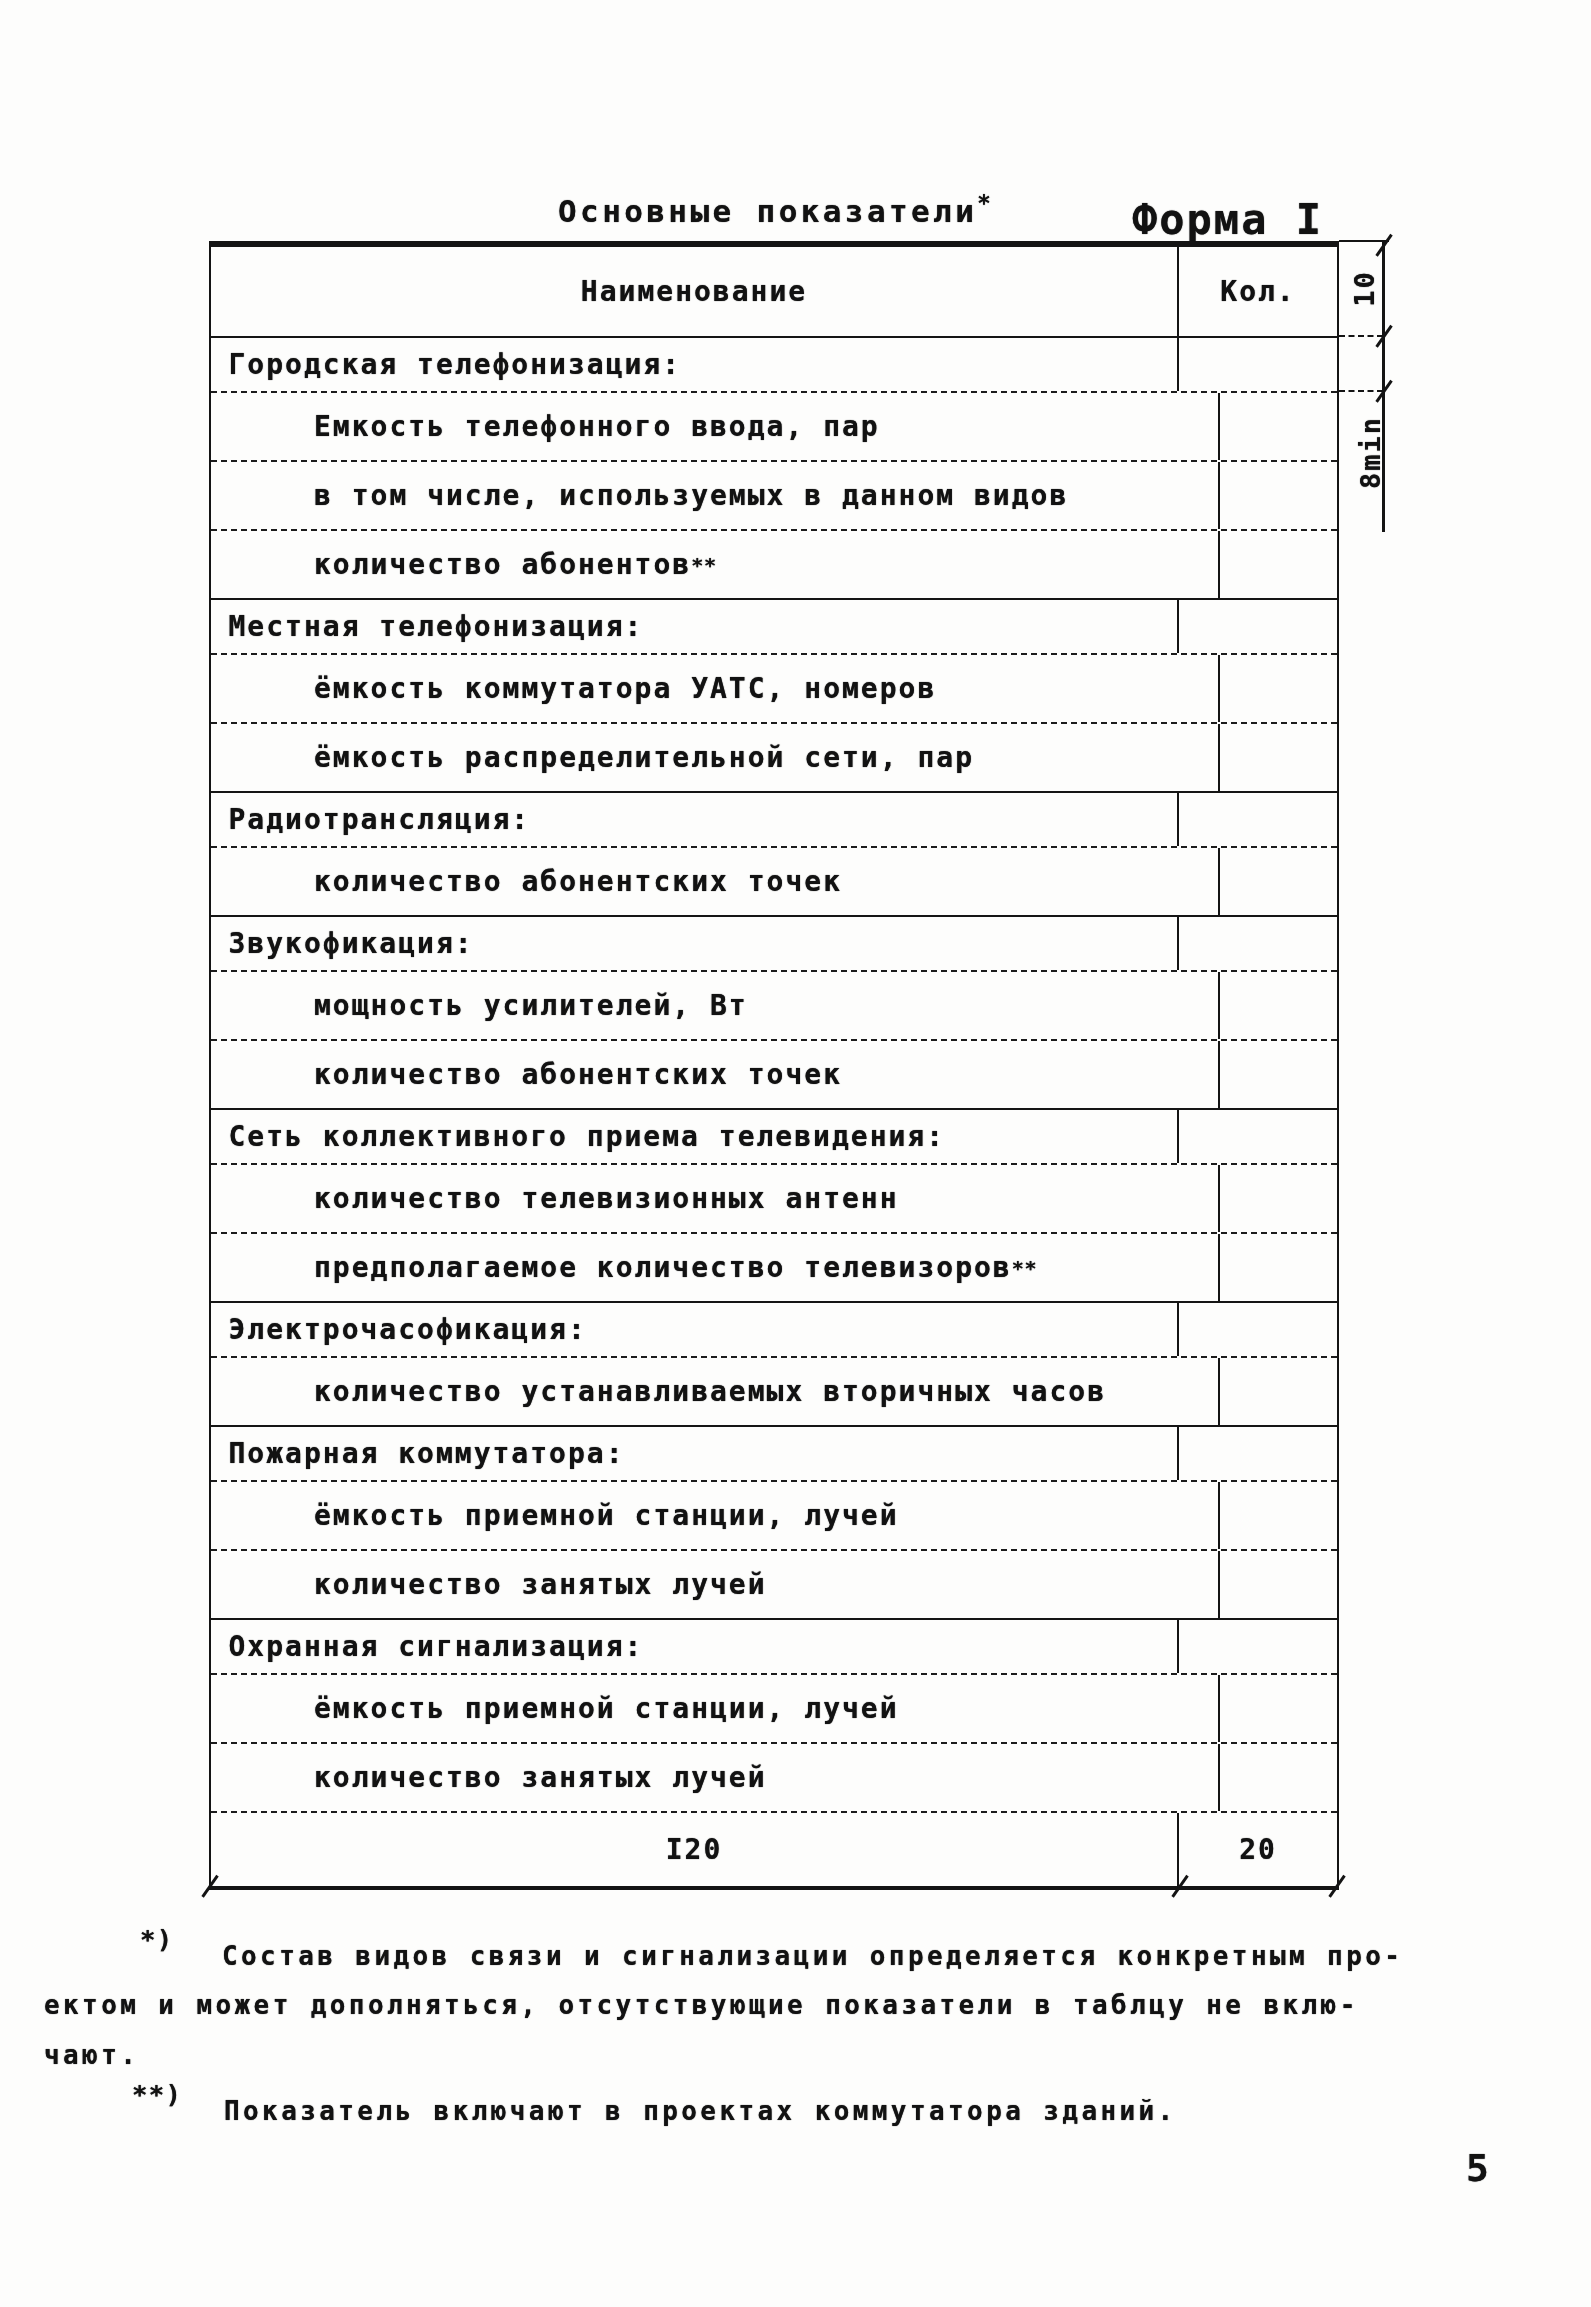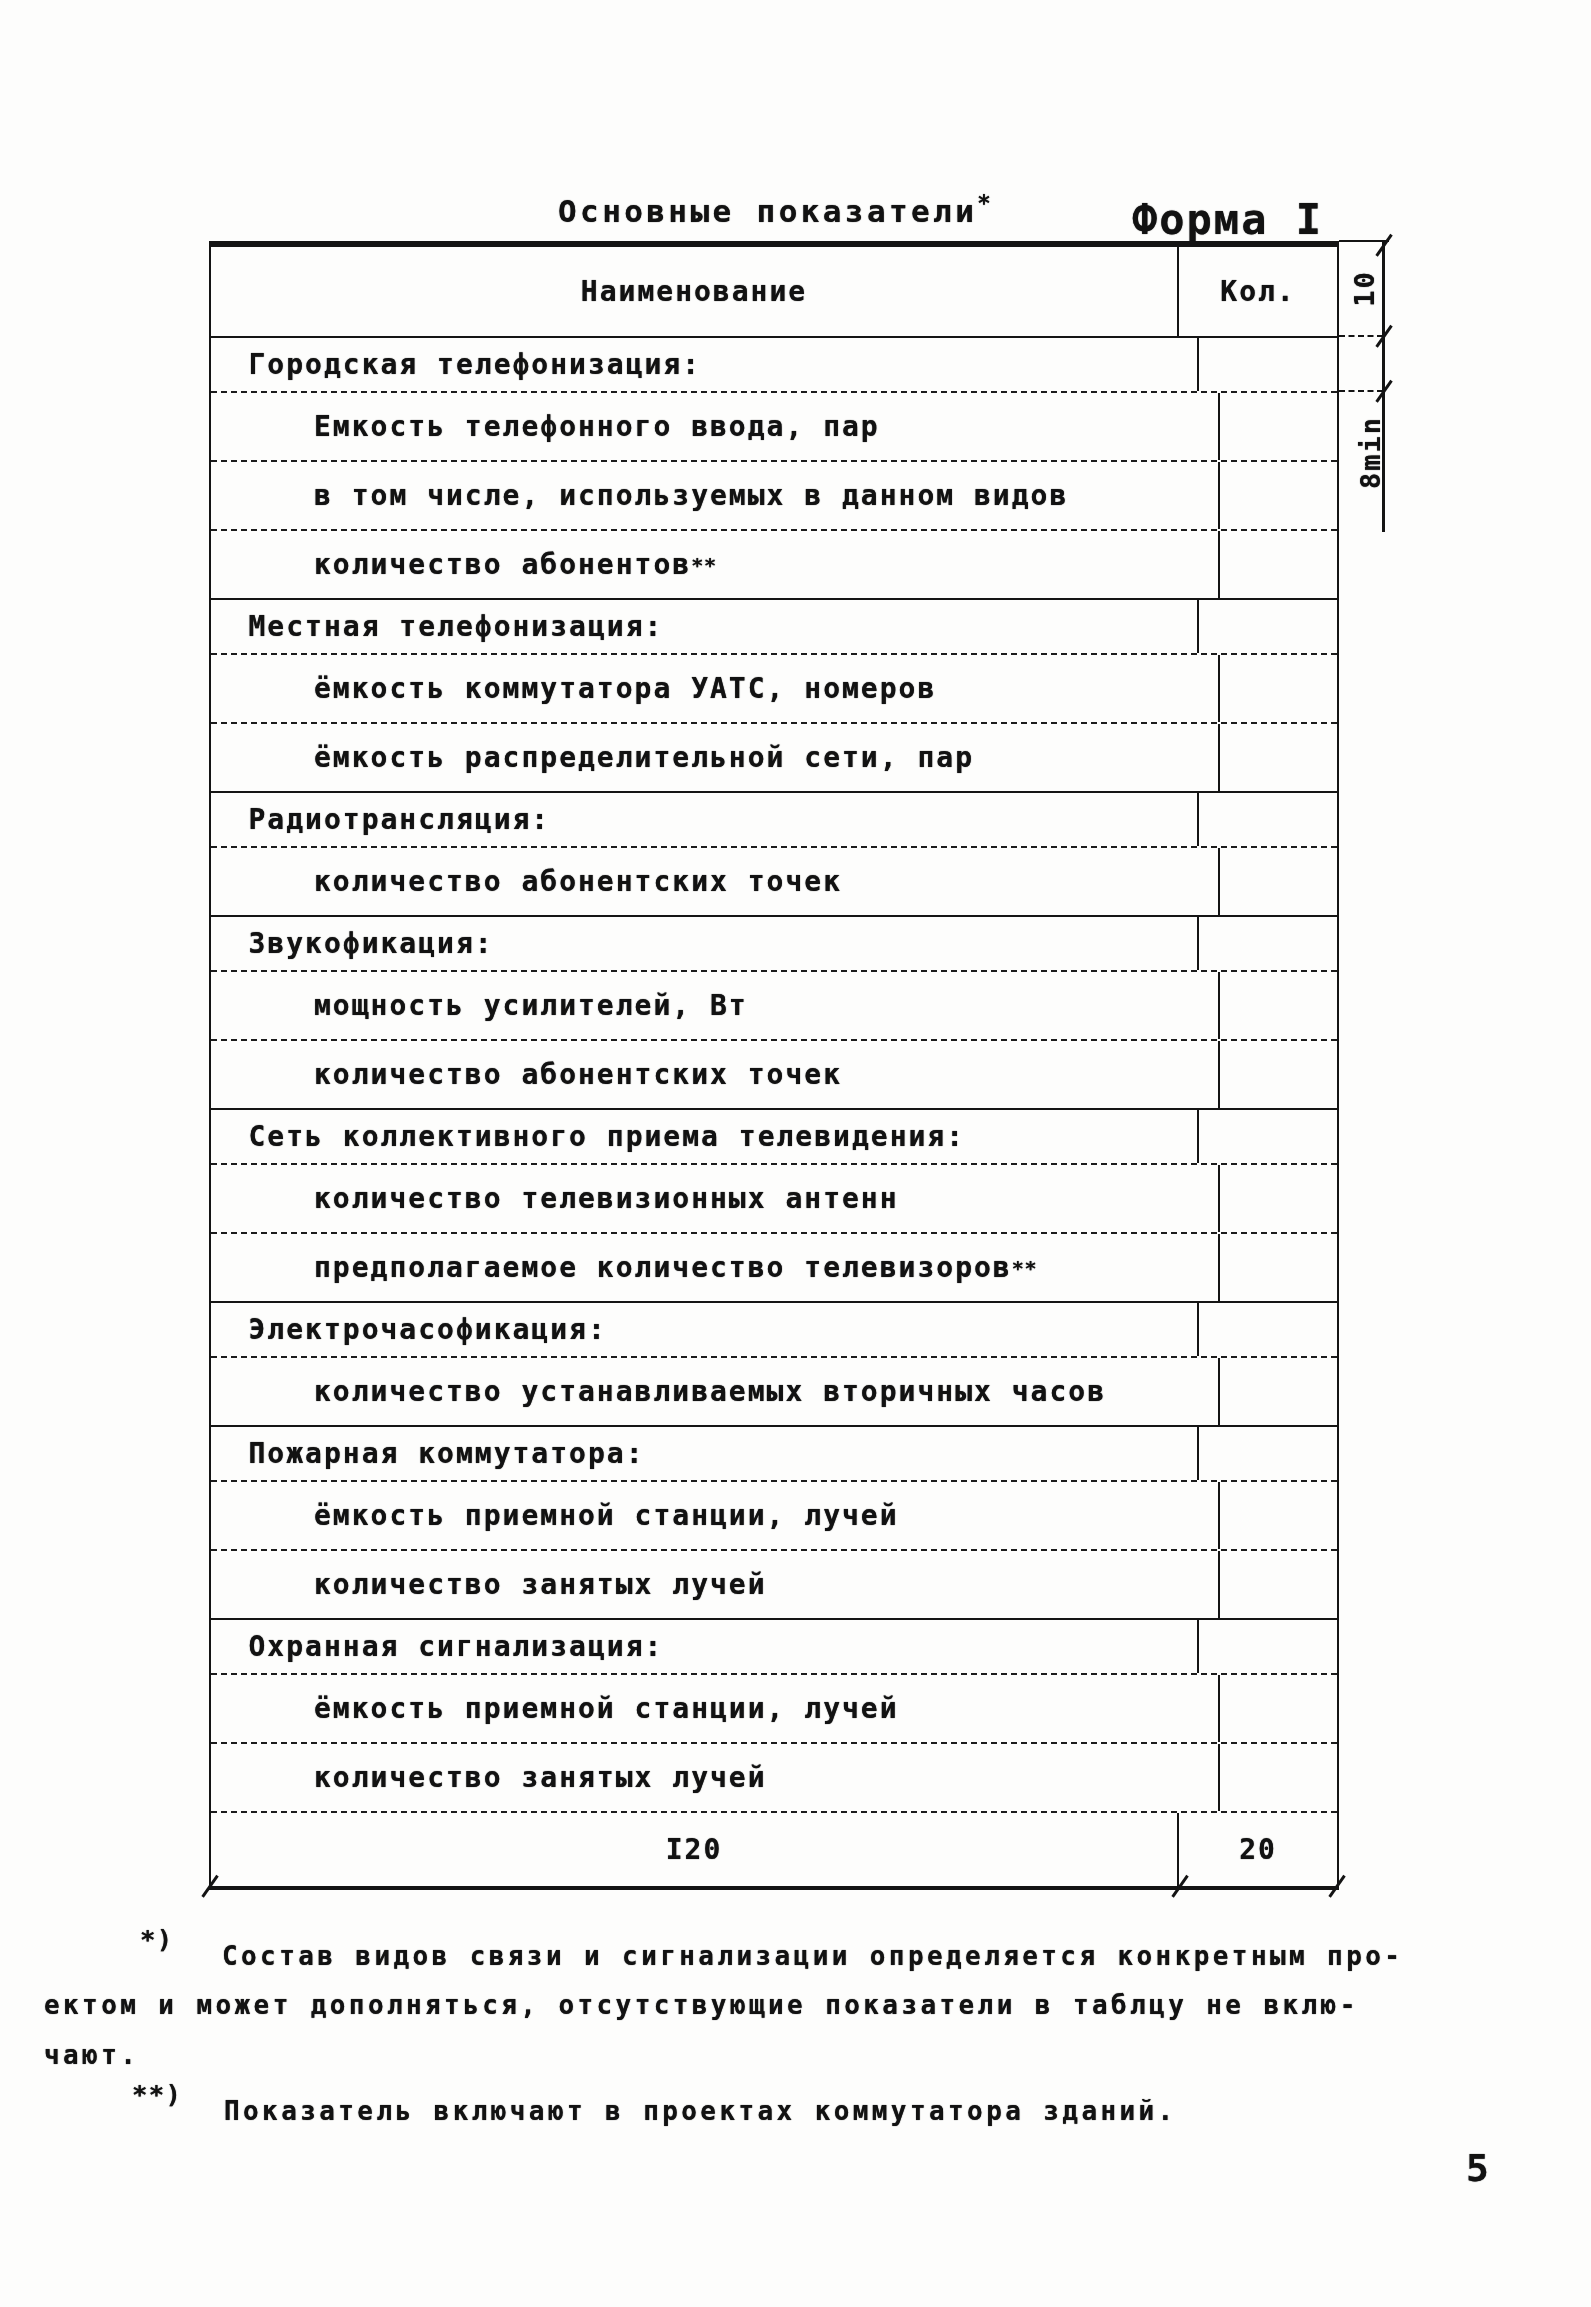--- a/index.html
+++ b/index.html
@@ -27,21 +27,21 @@
     border:2.7px solid #141414; border-top-width:6px; border-bottom-width:4px;
     background:transparent;
   }
   .row { display:flex; width:100%; border-top:2.7px dashed #1c1c1c; }
   .row.header  { height:89px; border-top:none; }
   .row.section { height:55px;  border-top-style:solid; border-top-color:#151515; }
   .row.item    { height:69px;padding-left:41px; }
   .row.footer  { height:75px; }
   .cell { display:flex; align-items:center; font-size:28px; }
   .cell.name { flex:0 0 966px; padding-left:62px; overflow:hidden; }
-  .row.section .cell.name { padding-left:17.5px;margin-left:20px; }
+  .row.section .cell.name { padding-left:17.5px; }
   .cell.qty { flex:1 1 auto; border-left:2.7px solid #141414; justify-content:center; padding-left:0; }
   .row.header .cell.name { justify-content:center; padding-left:0; }
   .row.footer .cell.name { justify-content:center; padding-left:0; }
 
   
   .dim-vline { position:absolute; left:1382px; top:240px; width:3.4px; height:292px; background:#141414; }
   .dim-ext { position:absolute; height:0; border-top:2.7px solid #141414; }
   .dim-ext.dashed { border-top-style:dashed; }
   .tick { position:absolute; width:25.6px; height:2.7px; background:#141414; transform:rotate(-55deg); }
   .dim-label { position:absolute; font-size:27px; text-align:center;

